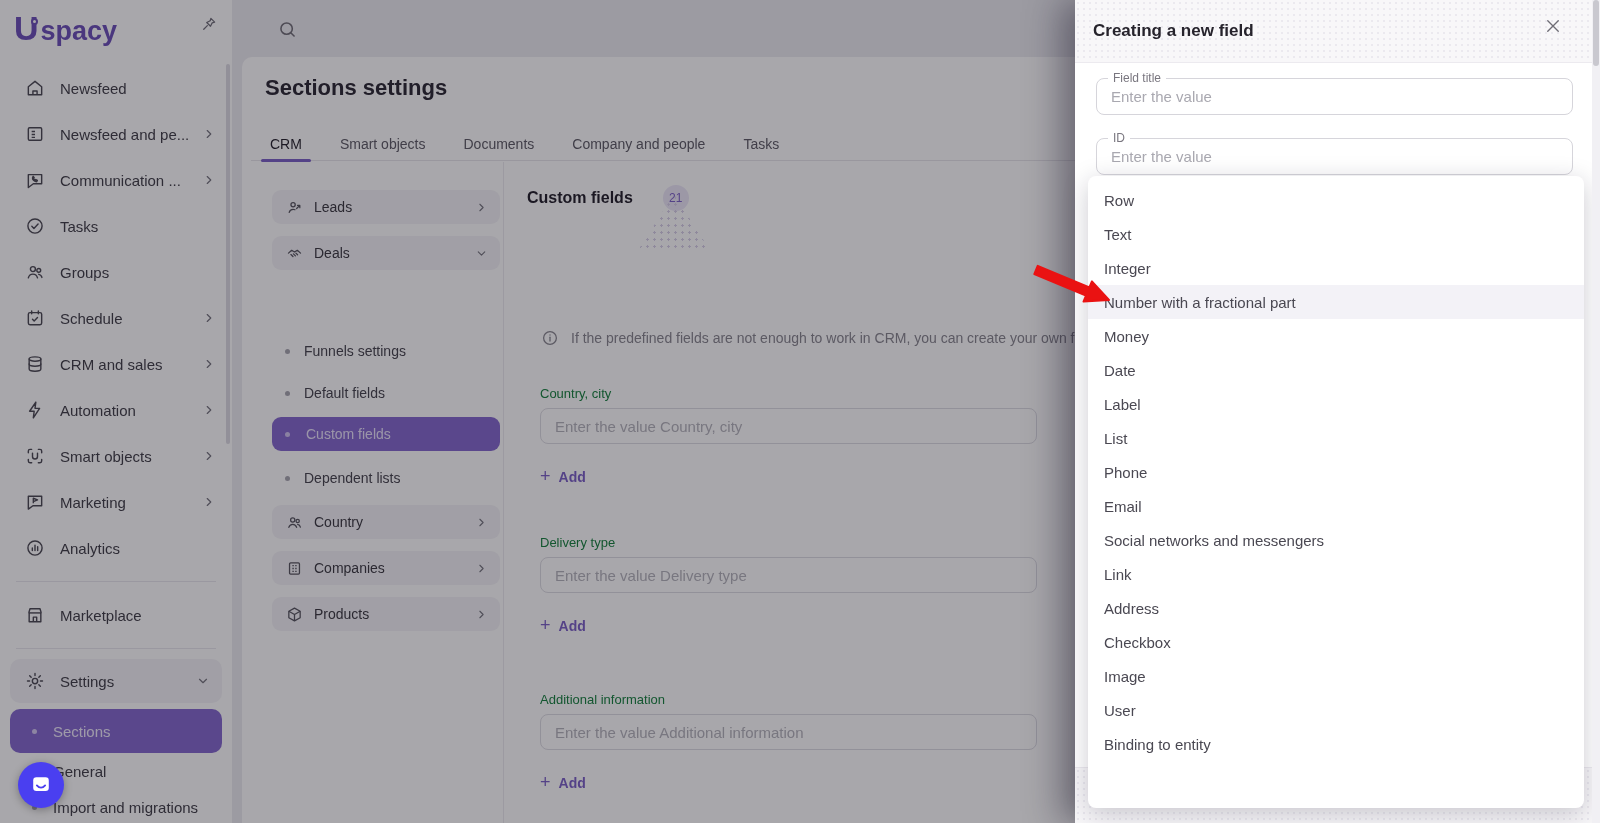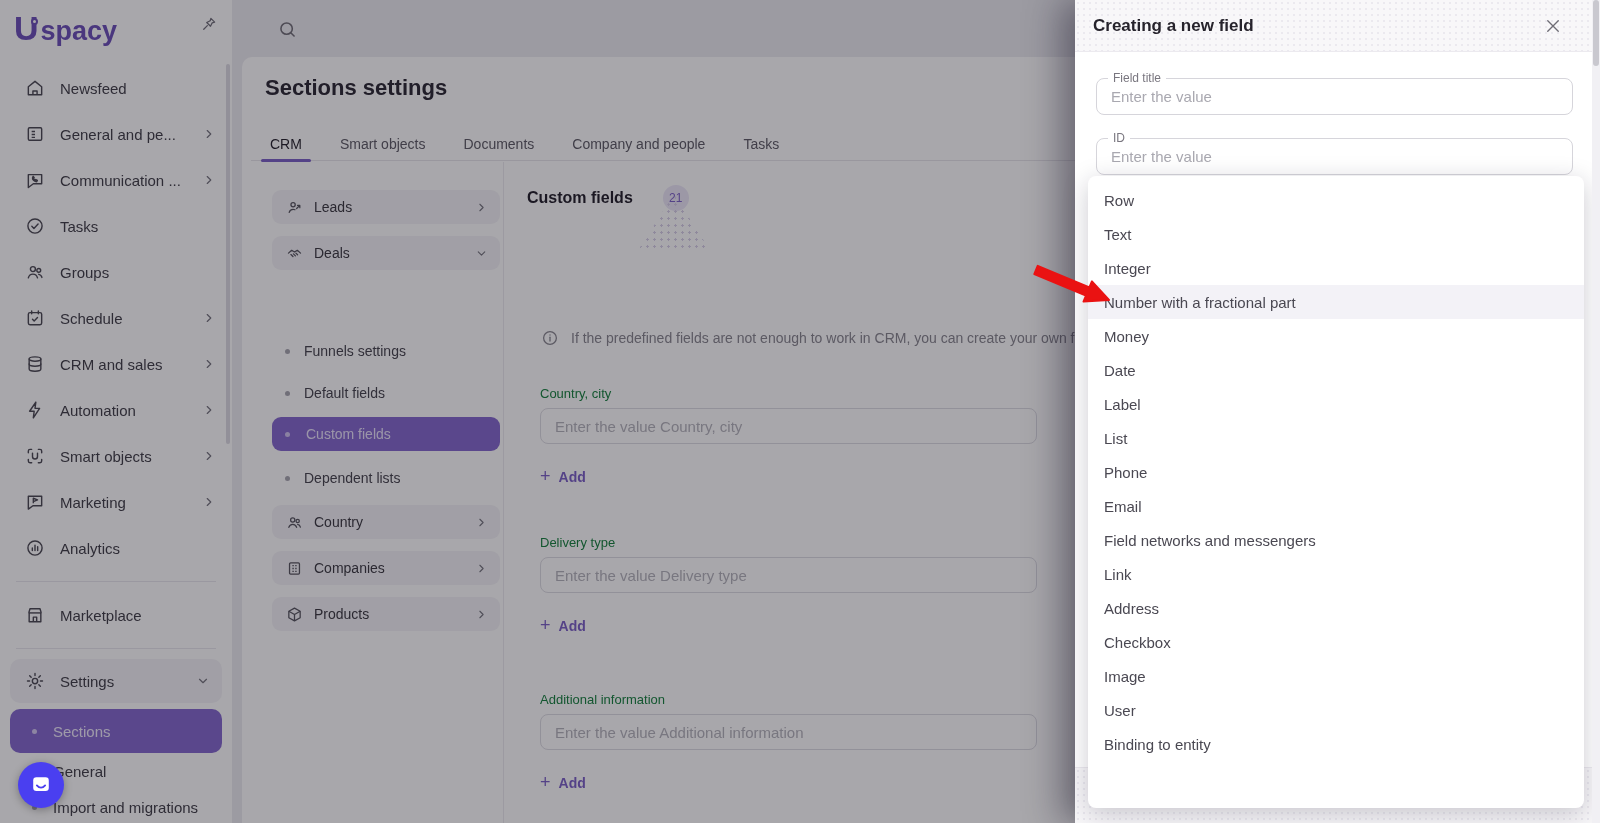--- a/index.html
+++ b/index.html
@@ -63,21 +63,21 @@
   .finput { width:100%; height:36px; border:1px solid #dddce2; border-radius:8px; padding:0 14px; font-size:15px; color:#4a4851; background:#fff; font-family:"Liberation Sans",sans-serif; outline:none; }
   .finput::placeholder { color:#b4b3bb; }
   .add-link { display:inline-flex; align-items:center; color:#7b5fc7; font-size:14px; font-weight:600; cursor:pointer; margin-top:0; }
   .add-link .plus { font-size:18px; font-weight:400; margin-right:8px; }
 
   
   .dim { position:absolute; inset:0; background:rgba(20,17,28,0.37); z-index:50; }
 
   
   .drawer { position:absolute; left:1075px; top:0; width:525px; height:823px; background:#ffffff; z-index:100; box-shadow:-14px 0 34px rgba(18,14,36,0.42); }
-  .drawer-header { position:absolute; left:0; top:0; right:0; height:52px; background:#f8f7f9; border-bottom:1px solid #eceaef; display:flex; align-items:center; padding:0 18px;
+  .drawer-header { position:absolute; left:0; top:0; right:0; height:63px; background:#f8f7f9; border-bottom:1px solid #eceaef; display:flex; align-items:center; padding:0 18px;
       background-image:radial-gradient(#ebe9ef 1px, transparent 1.1px); background-size:6px 6px; }
   .drawer-title { font-size:17px; font-weight:700; color:#26232c; }
   .drawer-close { position:absolute; right:36px; top:15px; width:22px; height:22px; color:#6e6c75; cursor:pointer; display:flex; align-items:center; justify-content:center; }
   .dgroup { position:absolute; left:21px; width:477px; }
   .dbox { position:relative; height:37px; border:1px solid #d6d5db; border-radius:8px; background:#fff; }
   .dbox input { position:absolute; inset:0; border:none; outline:none; background:transparent; padding:0 14px; font-size:15px; color:#4a4851; font-family:"Liberation Sans",sans-serif; }
   .dbox input::placeholder { color:#a9a8b0; }
   .dlabel { position:absolute; top:-8px; left:11px; background:#fff; padding:0 5px; font-size:12px; color:#79767f; line-height:15px; }
   .drawer-footer { position:absolute; left:0; right:8px; bottom:0; height:56px; background:#f8f7f9; border-top:1px solid #eceaef; z-index:1;
       background-image:radial-gradient(#ebe9ef 1px, transparent 1.1px); background-size:6px 6px; }
@@ -125,21 +125,21 @@
         <span class="nlabel">Newsfeed</span>
       </div>
       <div class="nav-item">
         <span class="nicon">
             <svg width="20" height="20" viewBox="0 0 24 24" fill="none" stroke="currentColor" stroke-width="1.7" stroke-linejoin="round">
               <rect x="4" y="4.5" width="16" height="15" rx="1.5"></rect>
               <path d="M8 9h4M8 12.5h4M8 16h4"></path>
               <path d="M15.5 9h.01M15.5 12.5h.01"></path>
             </svg>
           </span>
-        <span class="nlabel">General and pe...</span>
+        <span class="nlabel">Newsfeed and pe...</span>
         <span class="chev">
             <svg width="14" height="14" viewBox="0 0 24 24" fill="none" stroke="currentColor" stroke-width="2" stroke-linecap="round" stroke-linejoin="round">
               <path d="M9 6l6 6-6 6"></path>
             </svg>
           </span>
       </div>
       <div class="nav-item">
         <span class="nicon">
             <svg width="20" height="20" viewBox="0 0 24 24" fill="none" stroke="currentColor" stroke-width="1.7" stroke-linejoin="round">
               <path d="M4 5.5h16v11h-10l-6 4.5z"></path>
@@ -491,21 +491,21 @@
         <div class="opt">Row</div>
         <div class="opt">Text</div>
         <div class="opt">Integer</div>
         <div class="opt hl">Number with a fractional part</div>
         <div class="opt">Money</div>
         <div class="opt">Date</div>
         <div class="opt">Label</div>
         <div class="opt">List</div>
         <div class="opt">Phone</div>
         <div class="opt">Email</div>
-        <div class="opt">Field networks and messengers</div>
+        <div class="opt">Social networks and messengers</div>
         <div class="opt">Link</div>
         <div class="opt">Address</div>
         <div class="opt">Checkbox</div>
         <div class="opt">Image</div>
         <div class="opt">User</div>
         <div class="opt">Binding to entity</div>
       </div>
     <div class="drawer-scrollbar">
         <div class="thumb"></div>
       </div>

